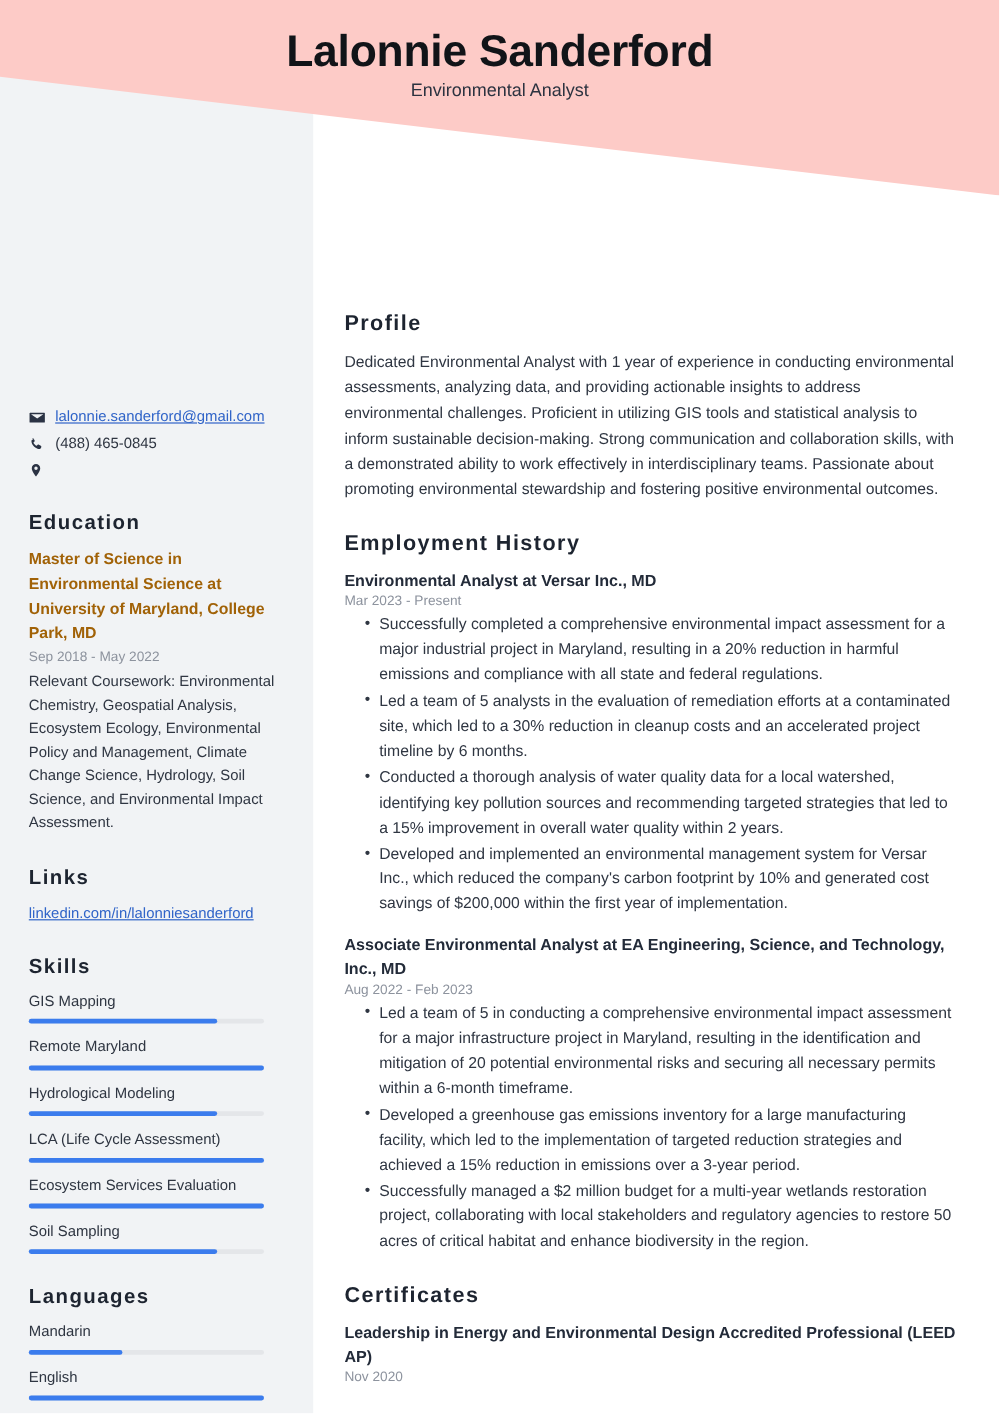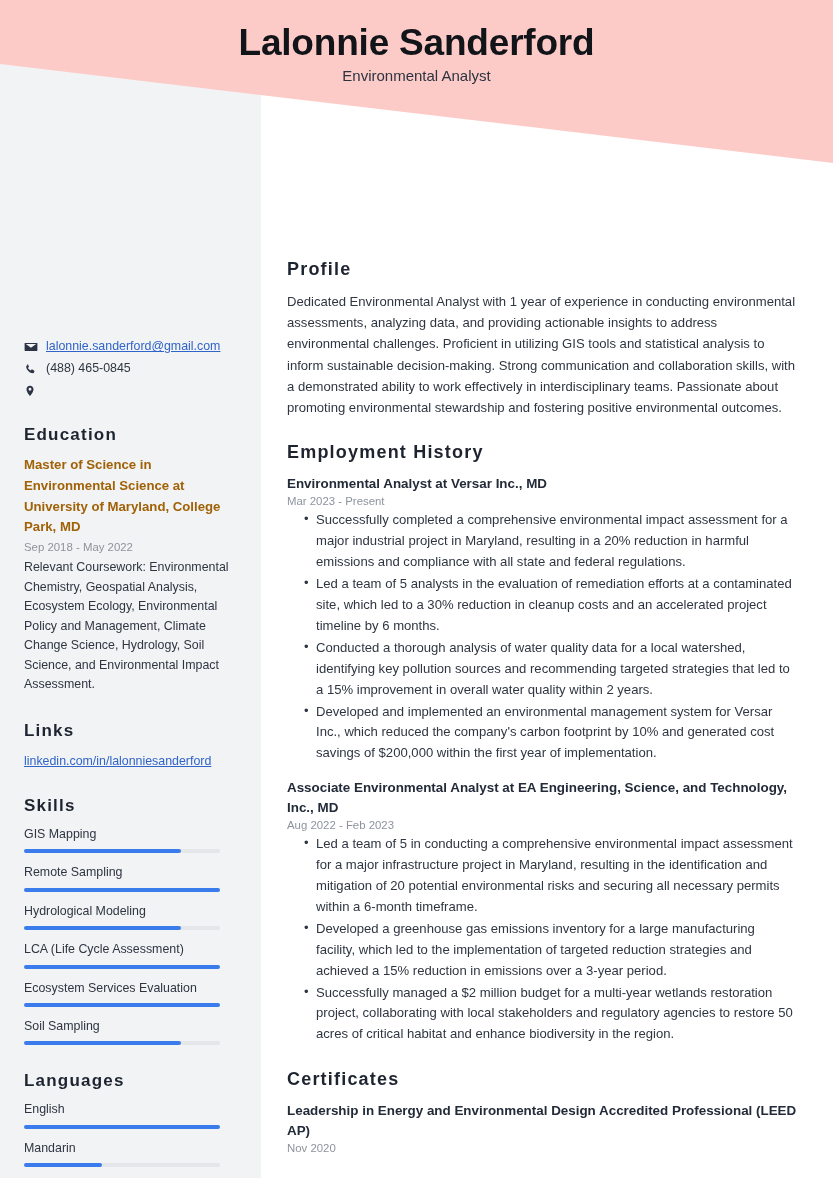--- a/index.html
+++ b/index.html
@@ -320,21 +320,21 @@
       <div>
         <div class="side-head">Skills</div>
         <div id="skills-list">
             <div class="bar-item">
               <div class="bar-label">GIS Mapping</div>
               <div class="bar-track">
                 <div class="bar-fill" style="width: 80%; background: rgb(59, 124, 237);"></div>
               </div>
             </div>
             <div class="bar-item">
-              <div class="bar-label">Remote Sampling</div>
+              <div class="bar-label">Remote Maryland</div>
               <div class="bar-track">
                 <div class="bar-fill" style="width: 100%; background: rgb(59, 124, 237);"></div>
               </div>
             </div>
             <div class="bar-item">
               <div class="bar-label">Hydrological Modeling</div>
               <div class="bar-track">
                 <div class="bar-fill" style="width: 80%; background: rgb(59, 124, 237);"></div>
               </div>
             </div>
@@ -356,29 +356,29 @@
                 <div class="bar-fill" style="width: 80%; background: rgb(59, 124, 237);"></div>
               </div>
             </div>
           </div>
       </div>
 
       <div>
         <div class="side-head">Languages</div>
         <div id="languages-list">
             <div class="bar-item">
+              <div class="bar-label">Mandarin</div>
+              <div class="bar-track">
+                <div class="bar-fill" style="width: 40%; background: rgb(59, 124, 237);"></div>
+              </div>
+            </div>
+            <div class="bar-item">
               <div class="bar-label">English</div>
               <div class="bar-track">
                 <div class="bar-fill" style="width: 100%; background: rgb(59, 124, 237);"></div>
-              </div>
-            </div>
-            <div class="bar-item">
-              <div class="bar-label">Mandarin</div>
-              <div class="bar-track">
-                <div class="bar-fill" style="width: 40%; background: rgb(59, 124, 237);"></div>
               </div>
             </div>
           </div>
       </div>
 
     </div>
 
     <div id="right-col">
 
       <div class="section">

